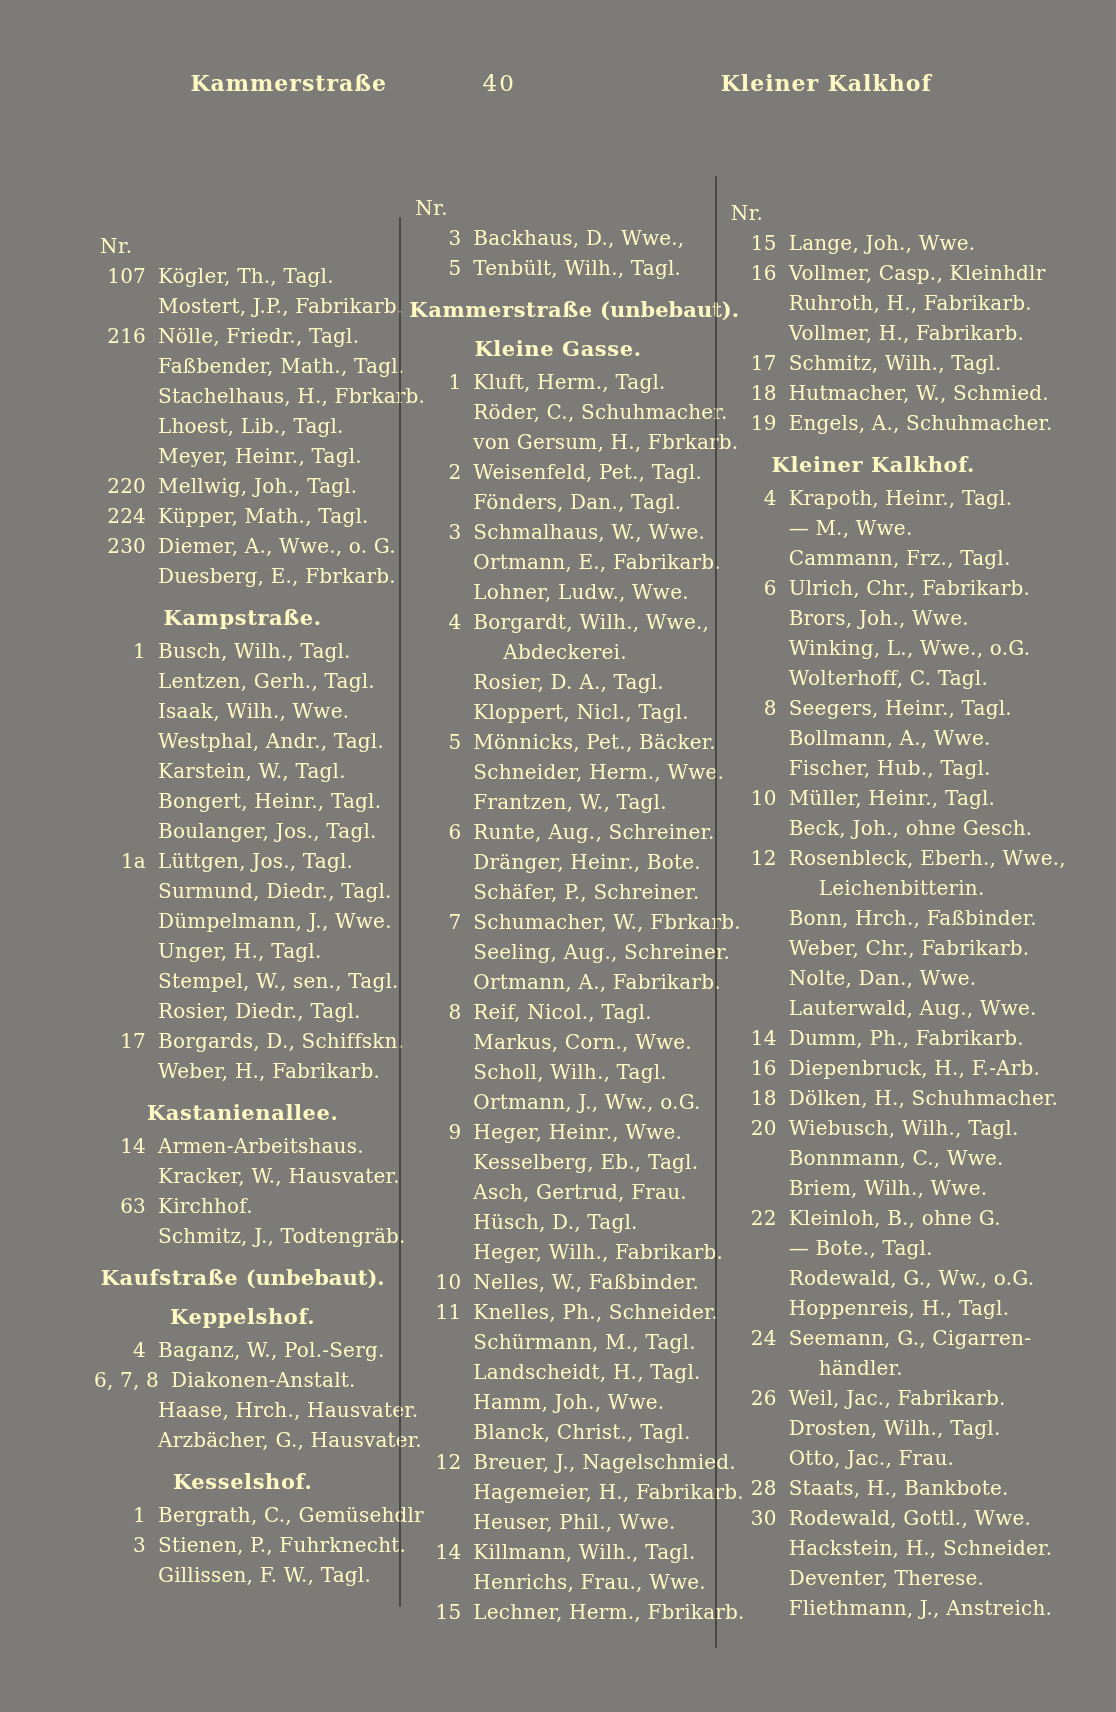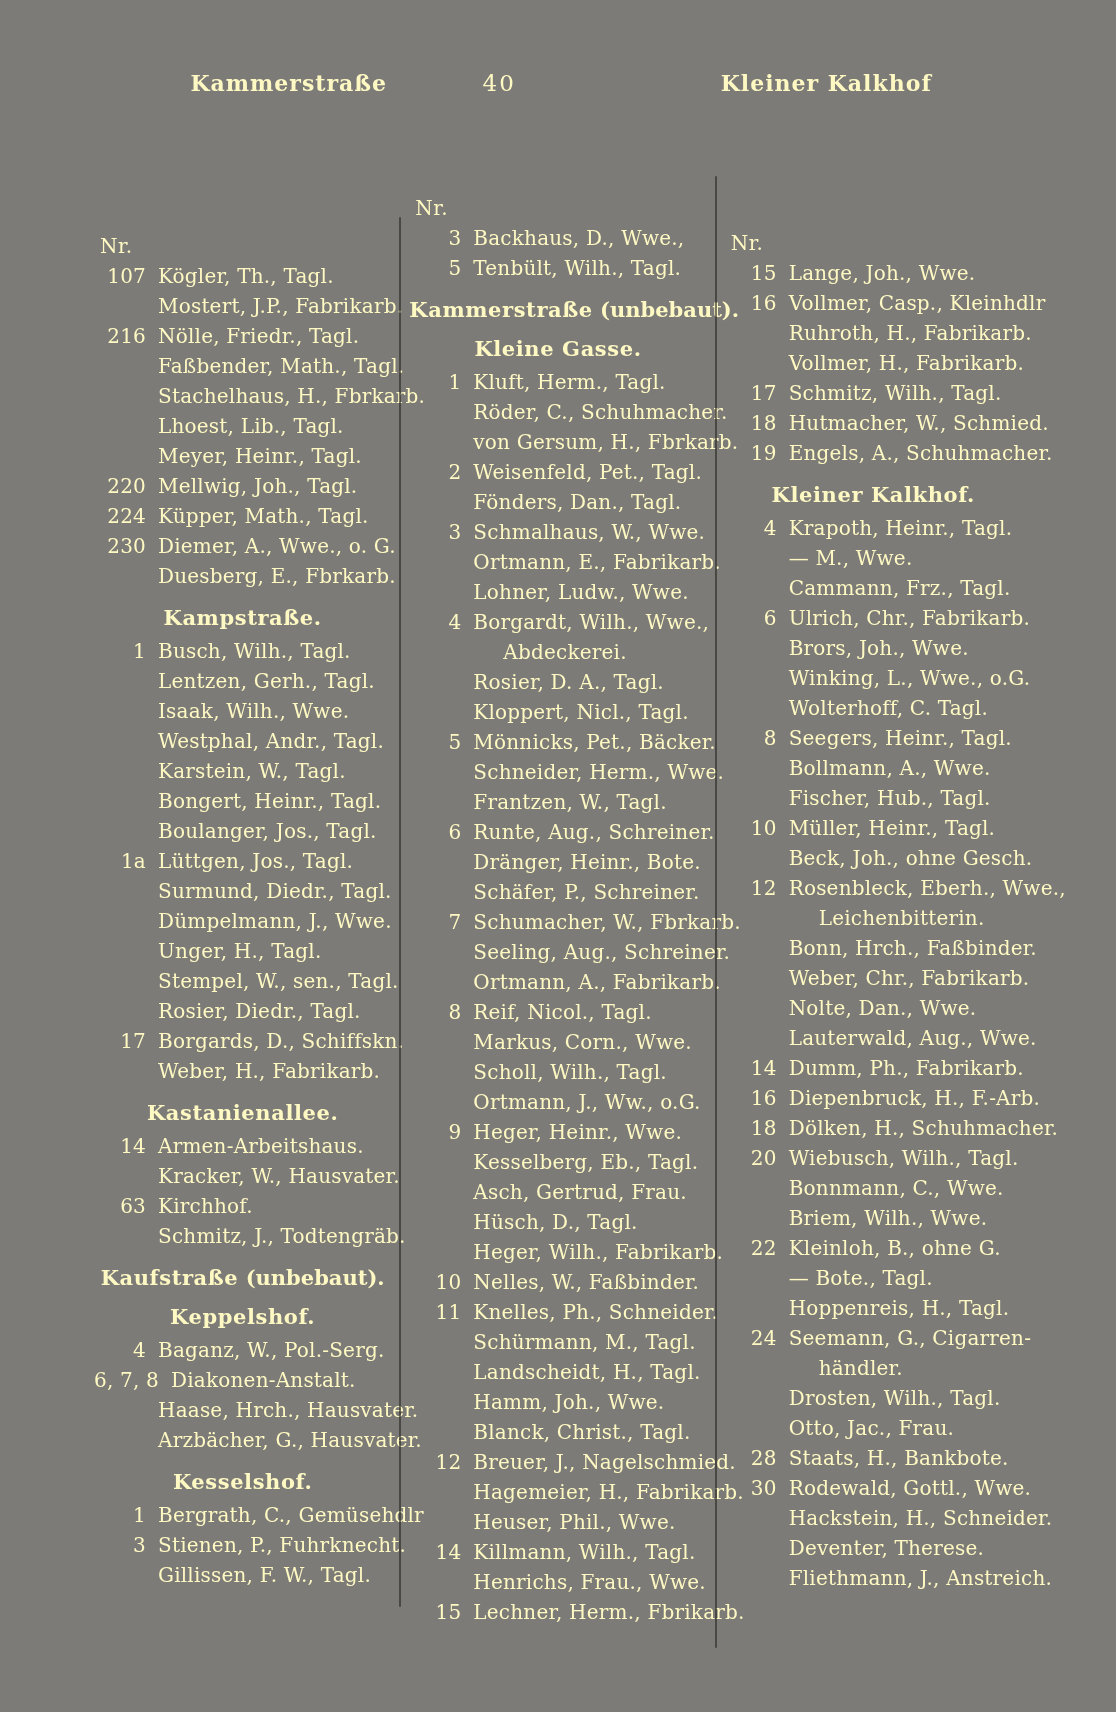--- a/index.html
+++ b/index.html
@@ -528,29 +528,37 @@
         <div class="row">
           <span class="nr">22</span>
           <span class="txt">Kleinloh, B., ohne G.</span>
         </div>
         <div class="row">
           <span class="nr"></span>
           <span class="txt">— Bote., Tagl.</span>
         </div>
         <div class="row">
           <span class="nr"></span>
+          <span class="txt">Rodewald, G., Ww., o.G.</span>
+        </div>
+        <div class="row">
+          <span class="nr"></span>
           <span class="txt">Hoppenreis, H., Tagl.</span>
         </div>
         <div class="row">
           <span class="nr">24</span>
           <span class="txt">Seemann, G., Cigarren-</span>
         </div>
         <div class="row indent">
           <span class="nr"></span>
           <span class="txt">händler.</span>
+        </div>
+        <div class="row">
+          <span class="nr">26</span>
+          <span class="txt">Weil, Jac., Fabrikarb.</span>
         </div>
         <div class="row">
           <span class="nr"></span>
           <span class="txt">Drosten, Wilh., Tagl.</span>
         </div>
         <div class="row">
           <span class="nr"></span>
           <span class="txt">Otto, Jac., Frau.</span>
         </div>
         <div class="row">

